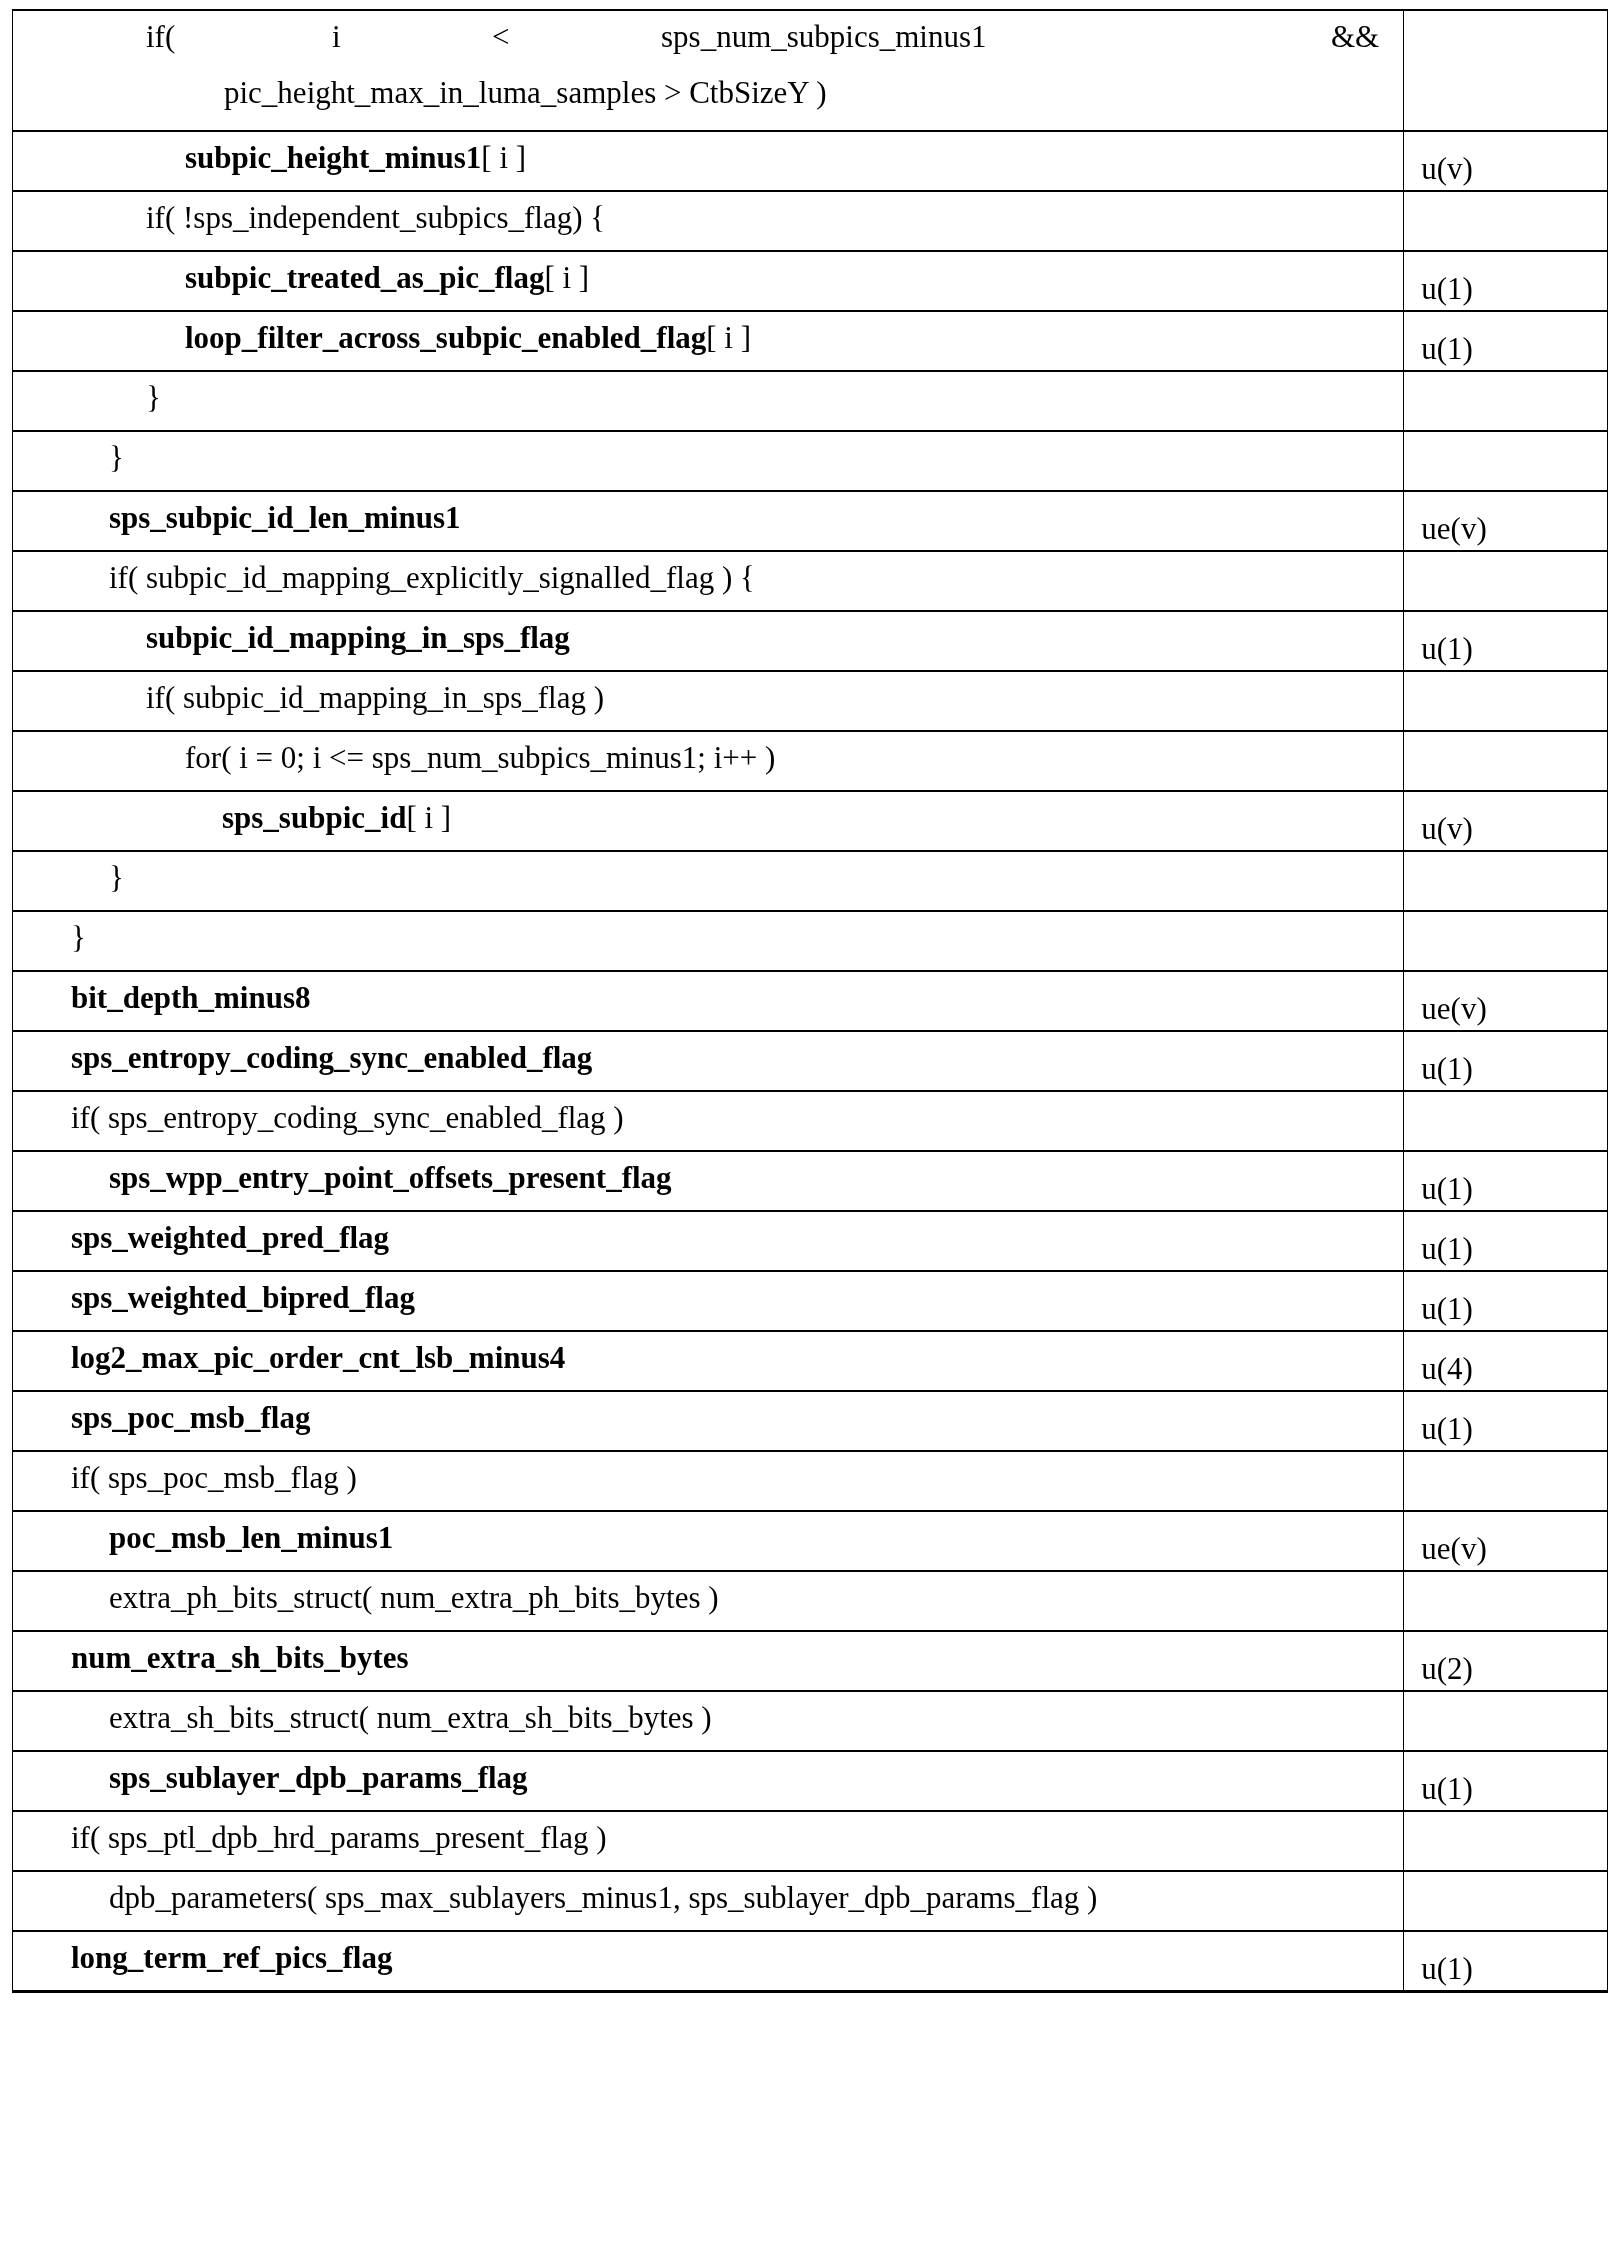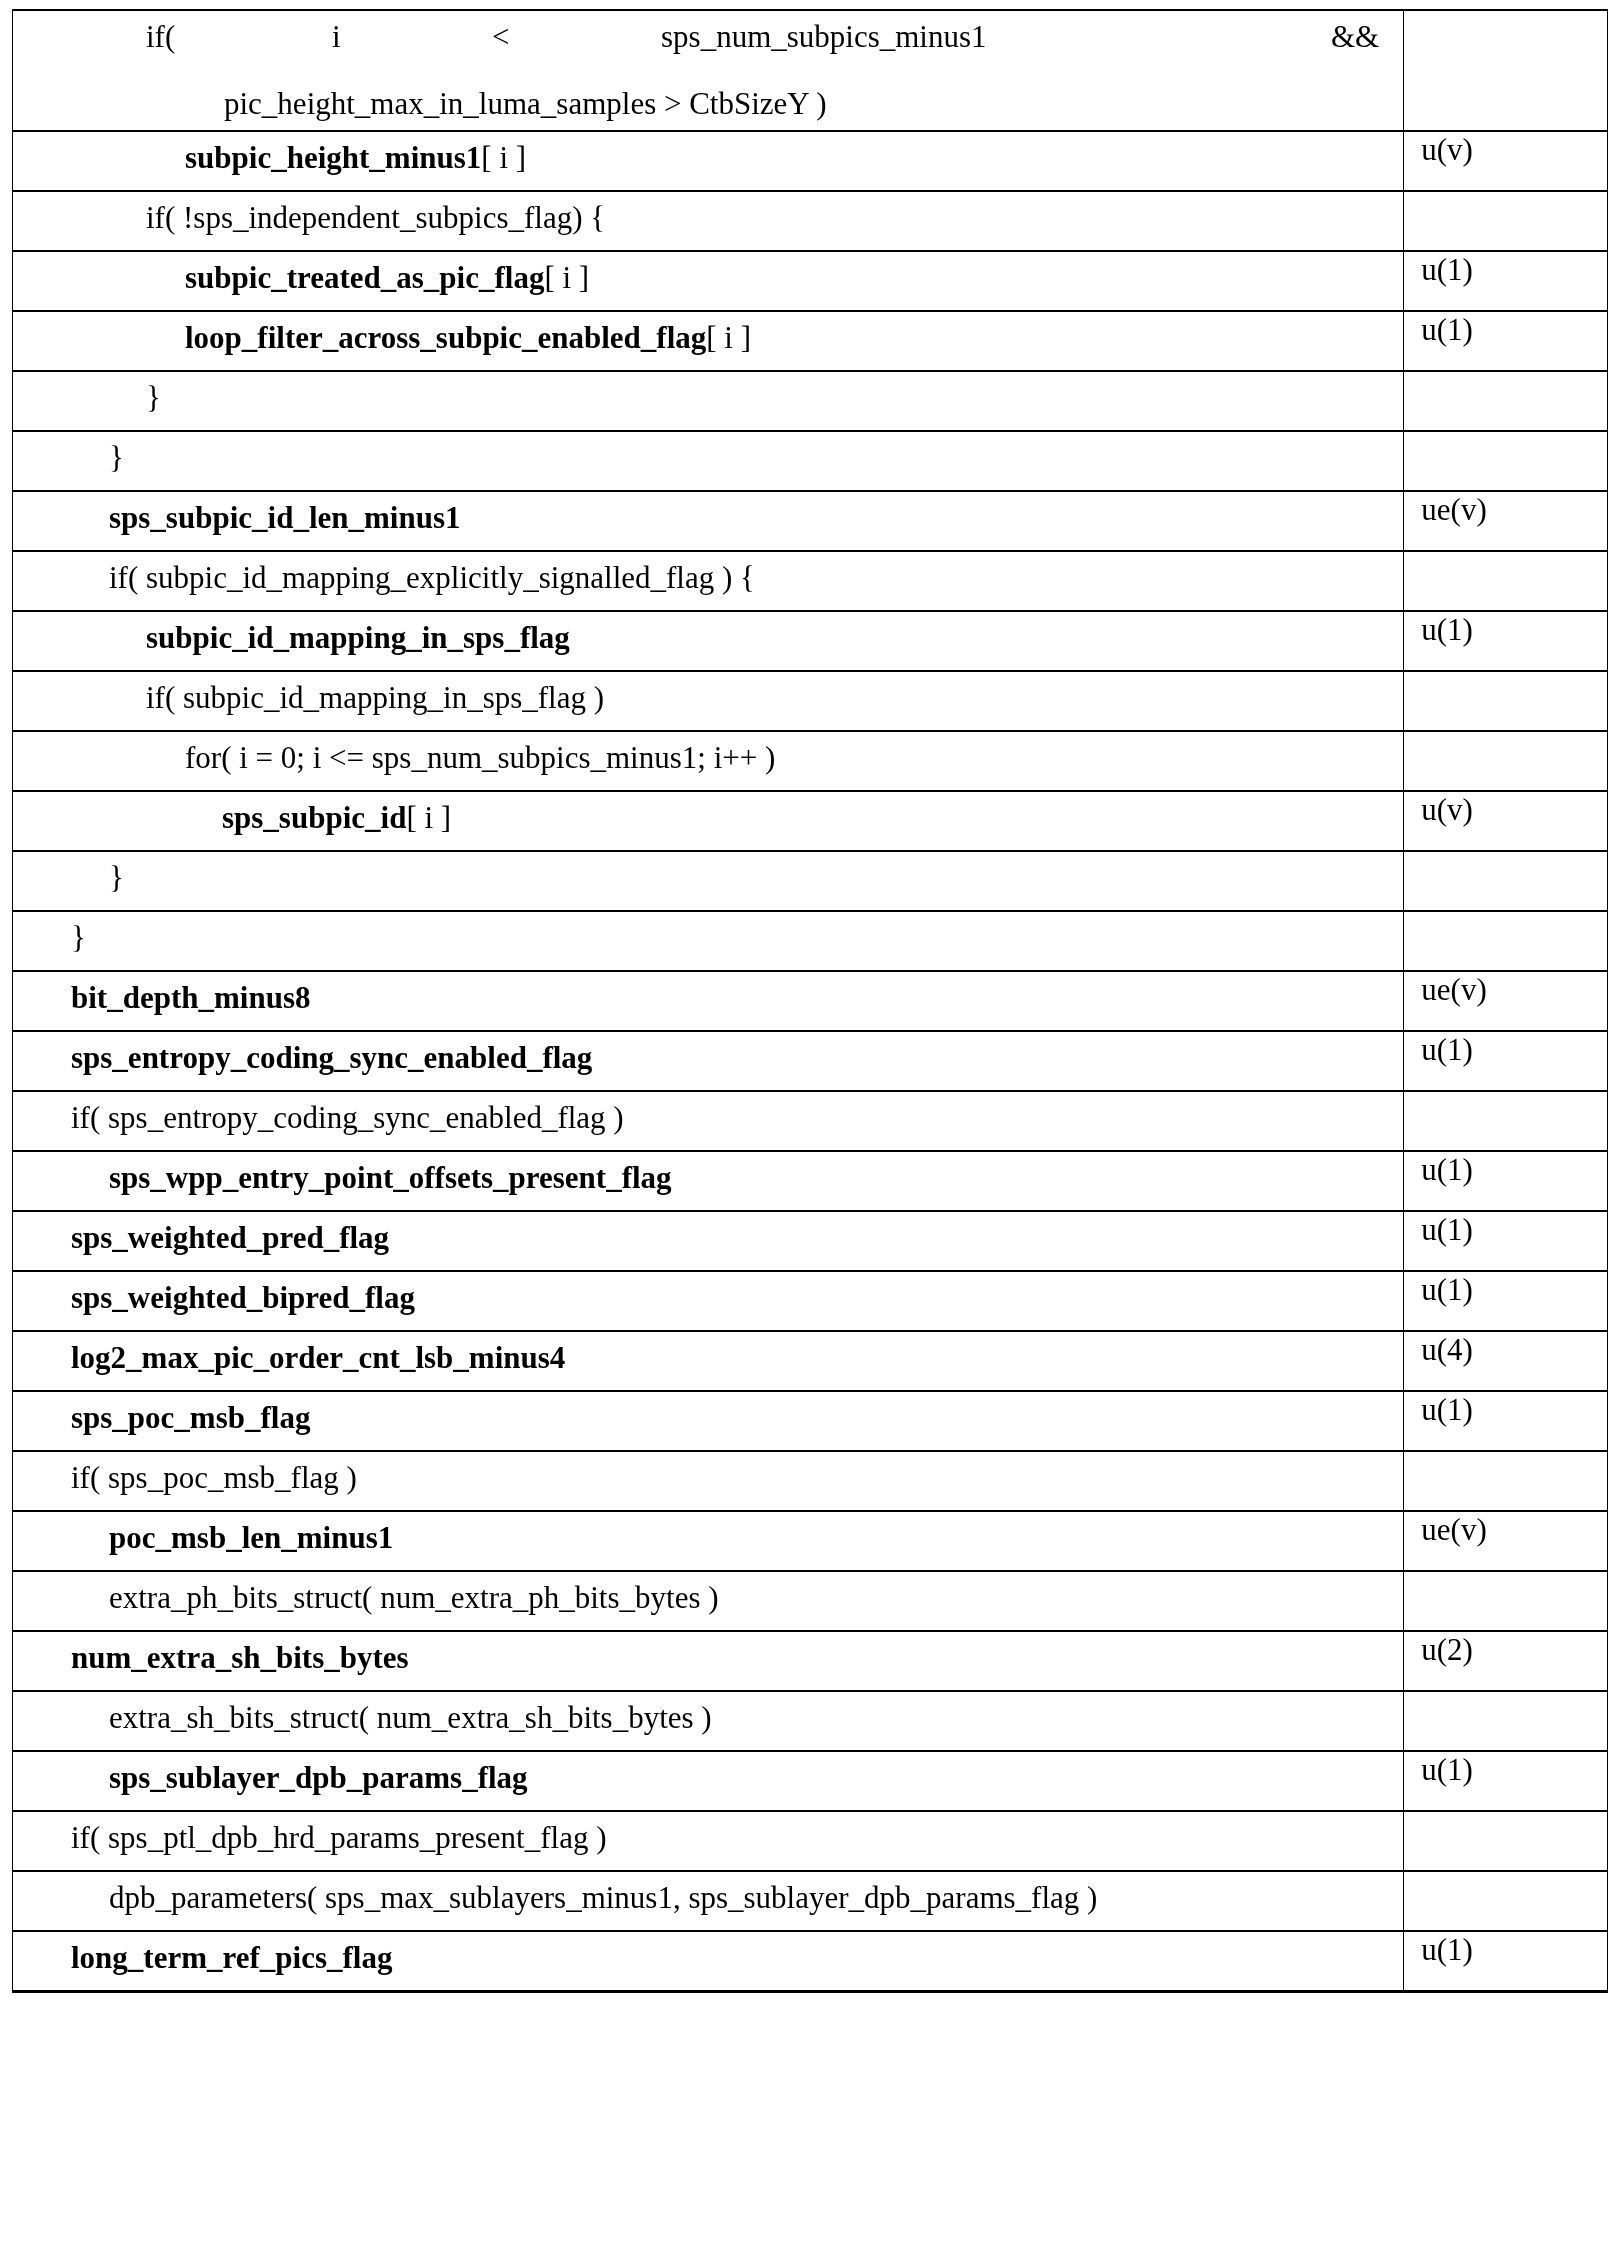--- a/index.html
+++ b/index.html
@@ -44,41 +44,41 @@
       border-bottom: 3.5px solid #000;
     }
     col.c-syntax { width: 1391px; }
     col.c-desc { width: 204px; }
 
     .syn {
       position: relative;
       padding-top: 10.4px;
     }
     .desc {
-      padding-top: 2px;
+      padding-top: 21px;
       padding-left: 17.3px;
     }
     .lvl-0 { padding-left: 58px; }
     .lvl-1 { padding-left: 96px; }
     .lvl-2 { padding-left: 133px; }
     .lvl-3 { padding-left: 172px; }
     .lvl-4 { padding-left: 209px; }
     .bold { font-weight: bold; margin-top: 40px; }
 
     
     .spread-line {
       position: relative;
       height: 31px;
     }
     .spread-line span {
       position: absolute;
       top: 0;
     }
     .cont-line {
-      margin-top: 36px;
+      margin-top: 25px;
       padding-left: 211px;
     }
   </style>
 </head>
 <body>
 
 <table class="syntax-table">
   <colgroup>
     <col class="c-syntax">
     <col class="c-desc">

